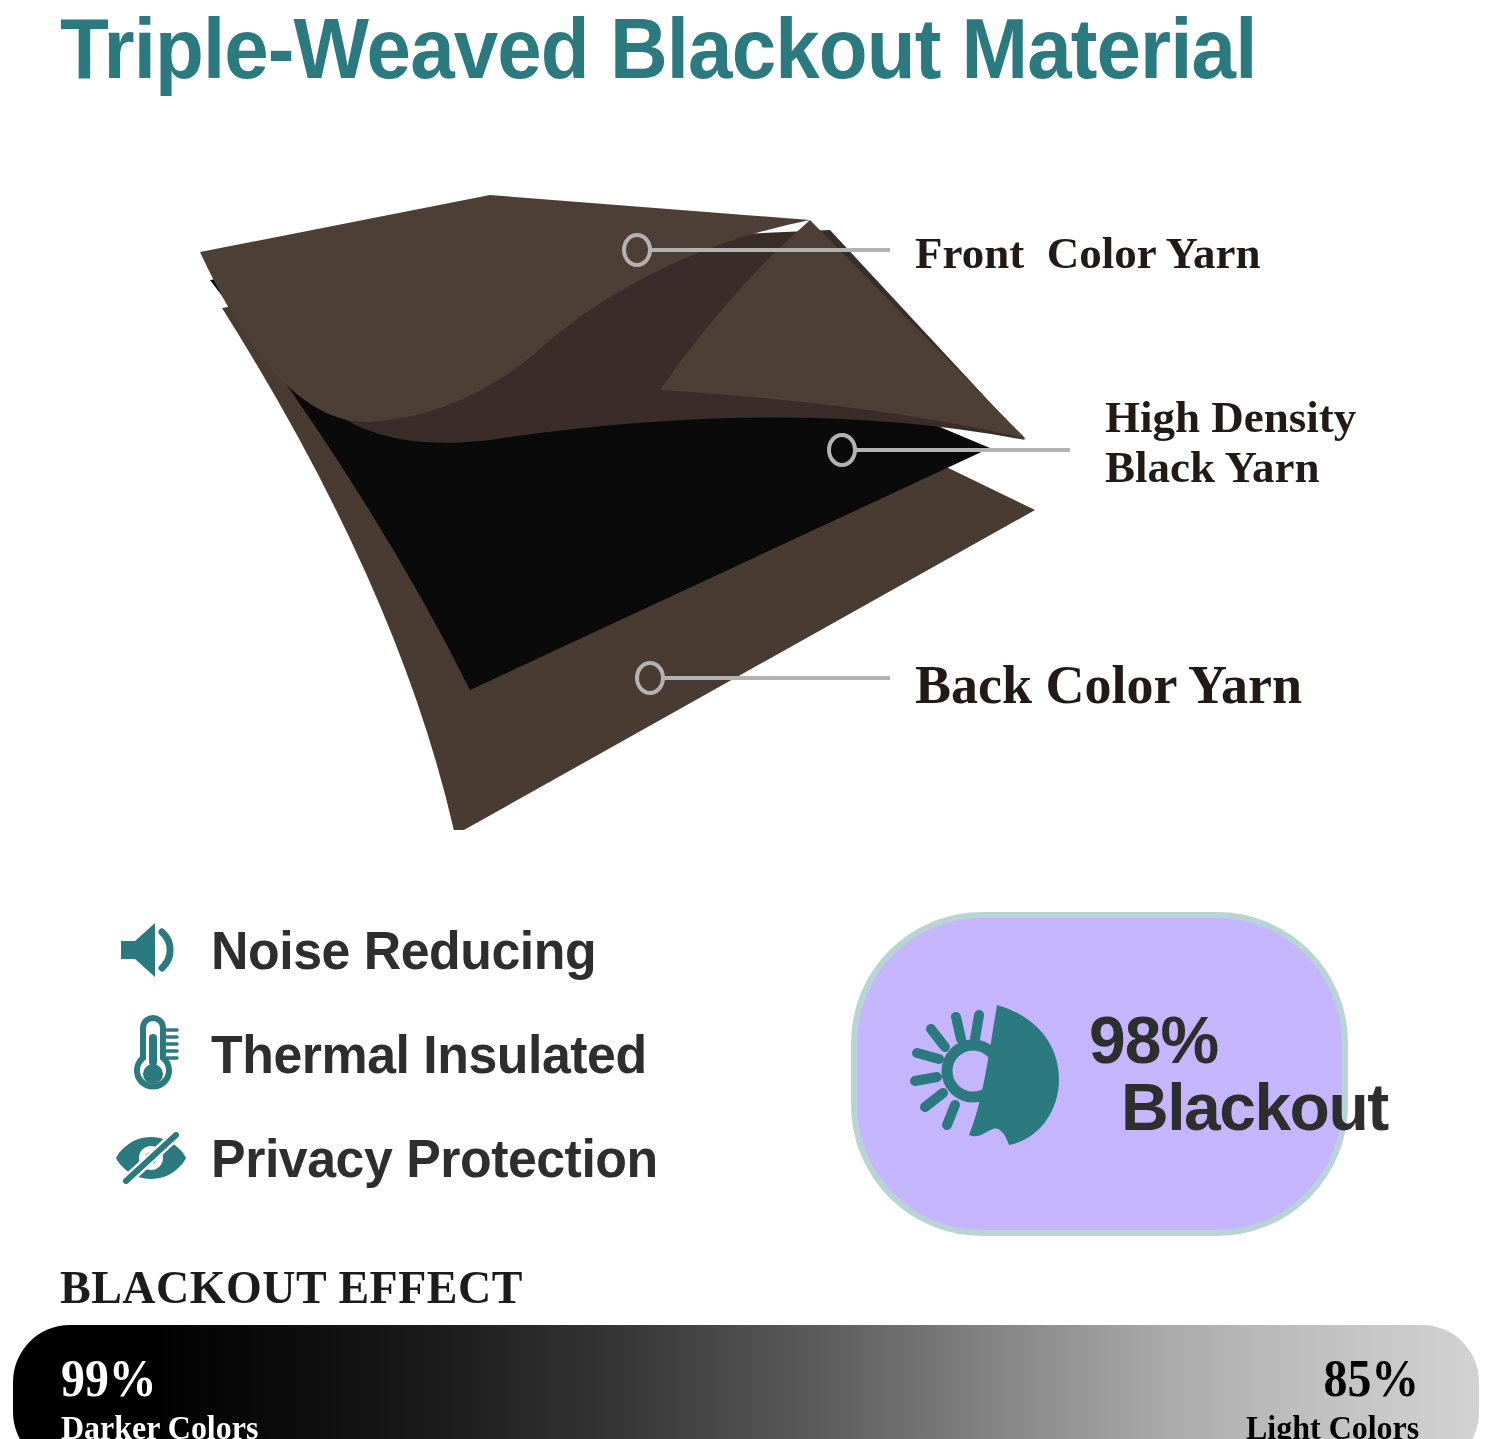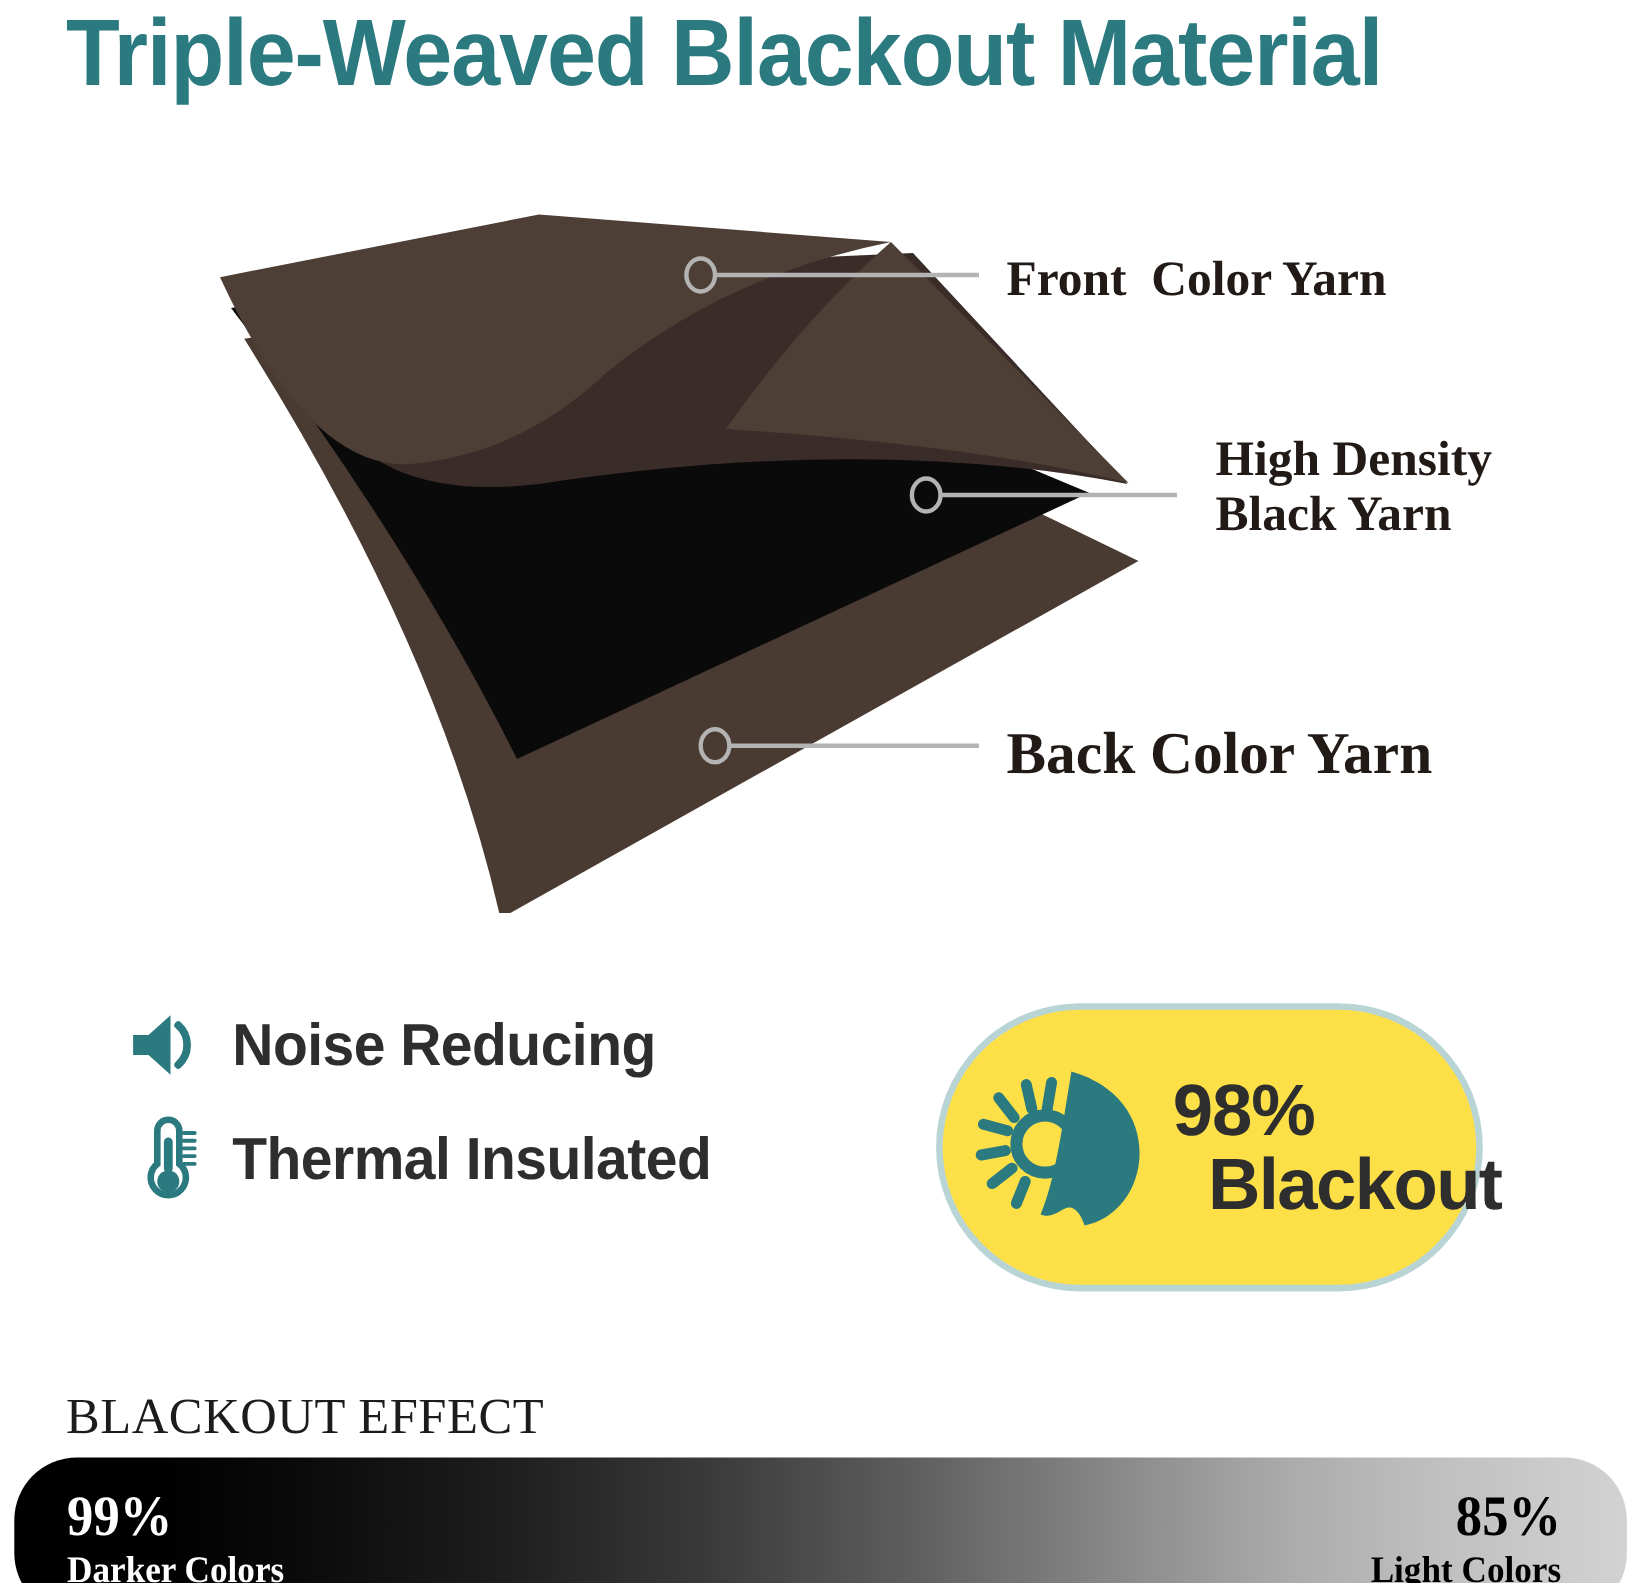--- a/index.html
+++ b/index.html
@@ -104,28 +104,28 @@
     white-space: nowrap;
     padding-left: 22px;
   }
 
   
   #blackout-badge {
     position: absolute;
     left: 851px;
     top: 912px;
     width: 497px;
-    height: 262px;
+    height: 324px;
     border: 6px solid #b9d4d5;
     border-radius: 131px;
     box-sizing: border-box;
     display: flex;
     align-items: center;
-    justify-content: center;
-    background: #fde047;
+    justify-content: flex-start;
+    background: #c4b5fd;
   }
   #badge-icon-wrap {
     width: 180px;
     min-width: 180px;
     height: 170px;
     margin-left: 42px;
     display: flex;
     align-items: center;
     justify-content: center;
   }
@@ -148,21 +148,21 @@
     letter-spacing: -1.5px;
     margin-left: 32px;
   }
 
   
   #effect-heading {
     position: absolute;
     left: 60px;
     top: 1261px;
     font-family: "Liberation Serif", serif;
-    font-weight: normal;
+    font-weight: bold;
     font-size: 46px;
     color: #1c1c1c;
     letter-spacing: 0.5px;
     white-space: nowrap;
   }
   #effect-bar {
     position: absolute;
     left: 13px;
     top: 1325px;
     width: 1466px;
@@ -287,20 +287,32 @@
             <line x1="46" y1="23" x2="56" y2="23"></line>
             <line x1="46" y1="30" x2="56" y2="30"></line>
             <line x1="46" y1="37" x2="56" y2="37"></line>
             <line x1="46" y1="44" x2="56" y2="44"></line>
           </g>
         </svg>
       </span>
       <span class="feature-text">Thermal Insulated</span>
     </div>
 
+    <div class="feature-row">
+      <span class="feature-icon">
+        <svg width="78" height="58" viewBox="0 0 78 58" xmlns="http://www.w3.org/2000/svg">
+          <path d="M39 8 C60 8 72 24 74 29 C72 34 60 50 39 50 C18 50 6 34 4 29 C6 24 18 8 39 8 Z" fill="#2b7a80"></path>
+          <circle cx="39" cy="29" r="12" fill="#ffffff"></circle>
+          <circle cx="39" cy="29" r="6" fill="#2b7a80"></circle>
+          <line x1="14" y1="52" x2="64" y2="6" stroke="#ffffff" stroke-width="11" stroke-linecap="round"></line>
+          <line x1="14" y1="52" x2="64" y2="6" stroke="#2b7a80" stroke-width="6" stroke-linecap="round"></line>
+        </svg>
+      </span>
+      <span class="feature-text">Privacy Protection</span>
+    </div>
 
   </div>
 
   <div id="blackout-badge">
     <span id="badge-icon-wrap">
       <svg width="160" height="158" viewBox="0 0 160 158" xmlns="http://www.w3.org/2000/svg">
 
         <g stroke="#2b7a80" stroke-width="10" stroke-linecap="round">
           <line x1="47" y1="22" x2="52" y2="44"></line>
           <line x1="22" y1="34" x2="36" y2="52"></line>

